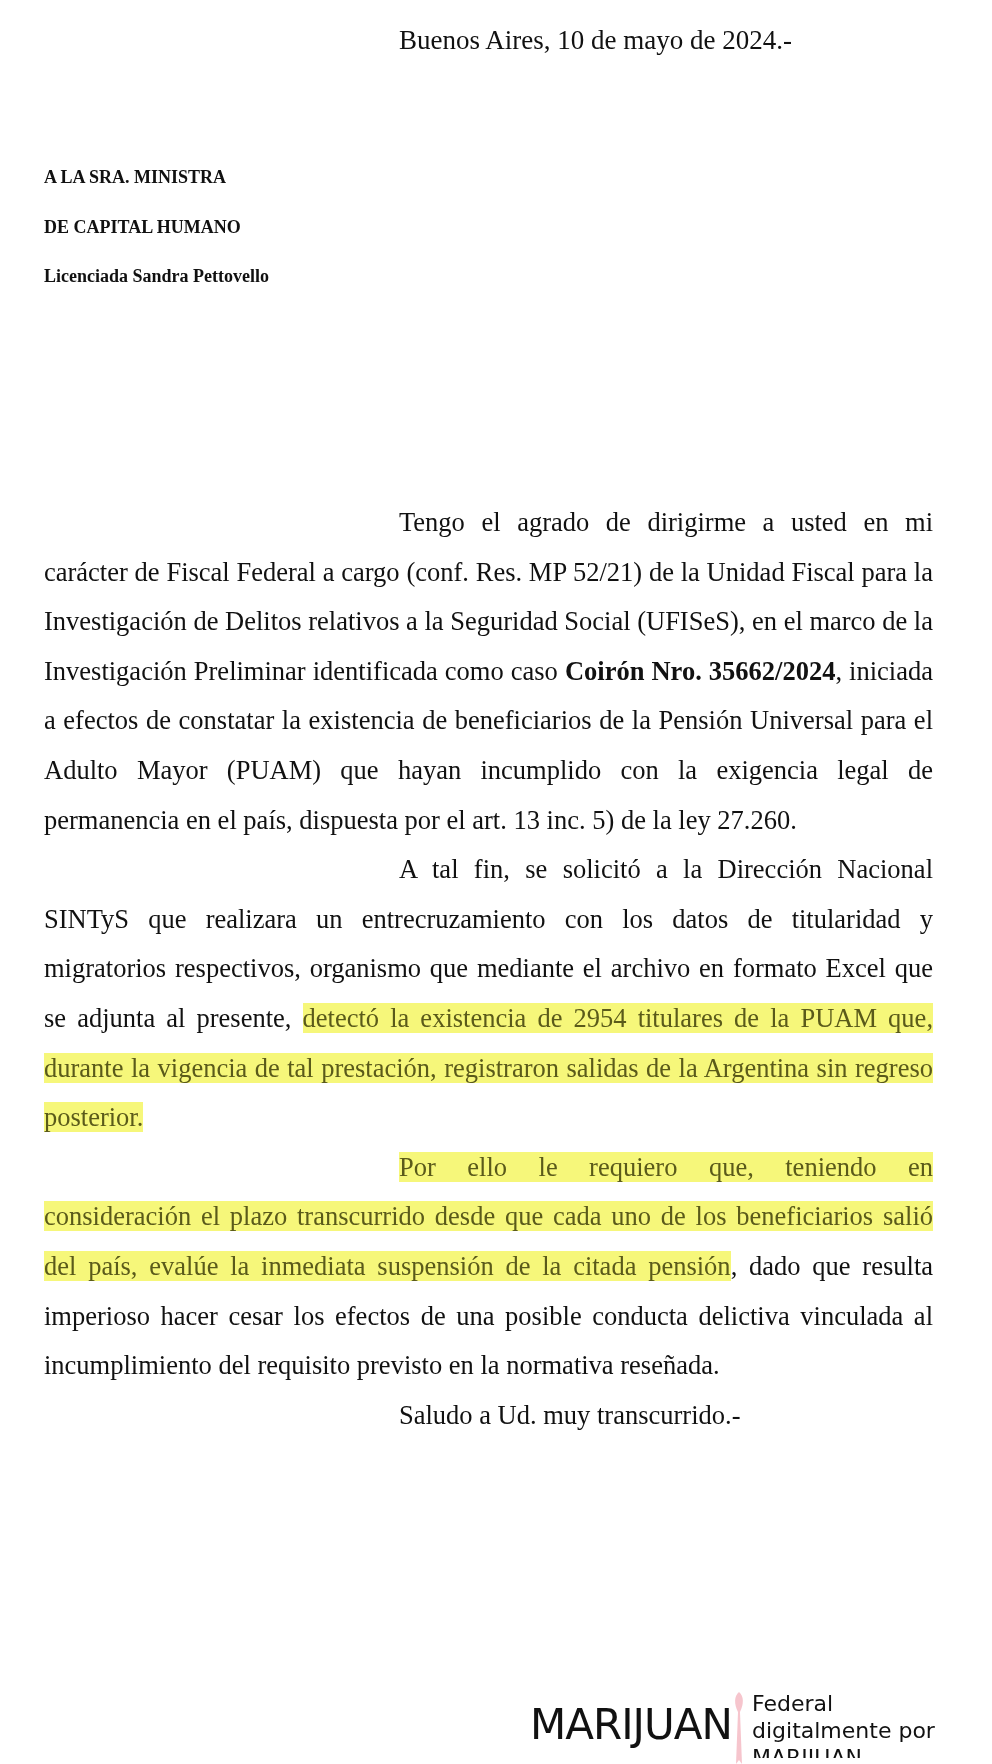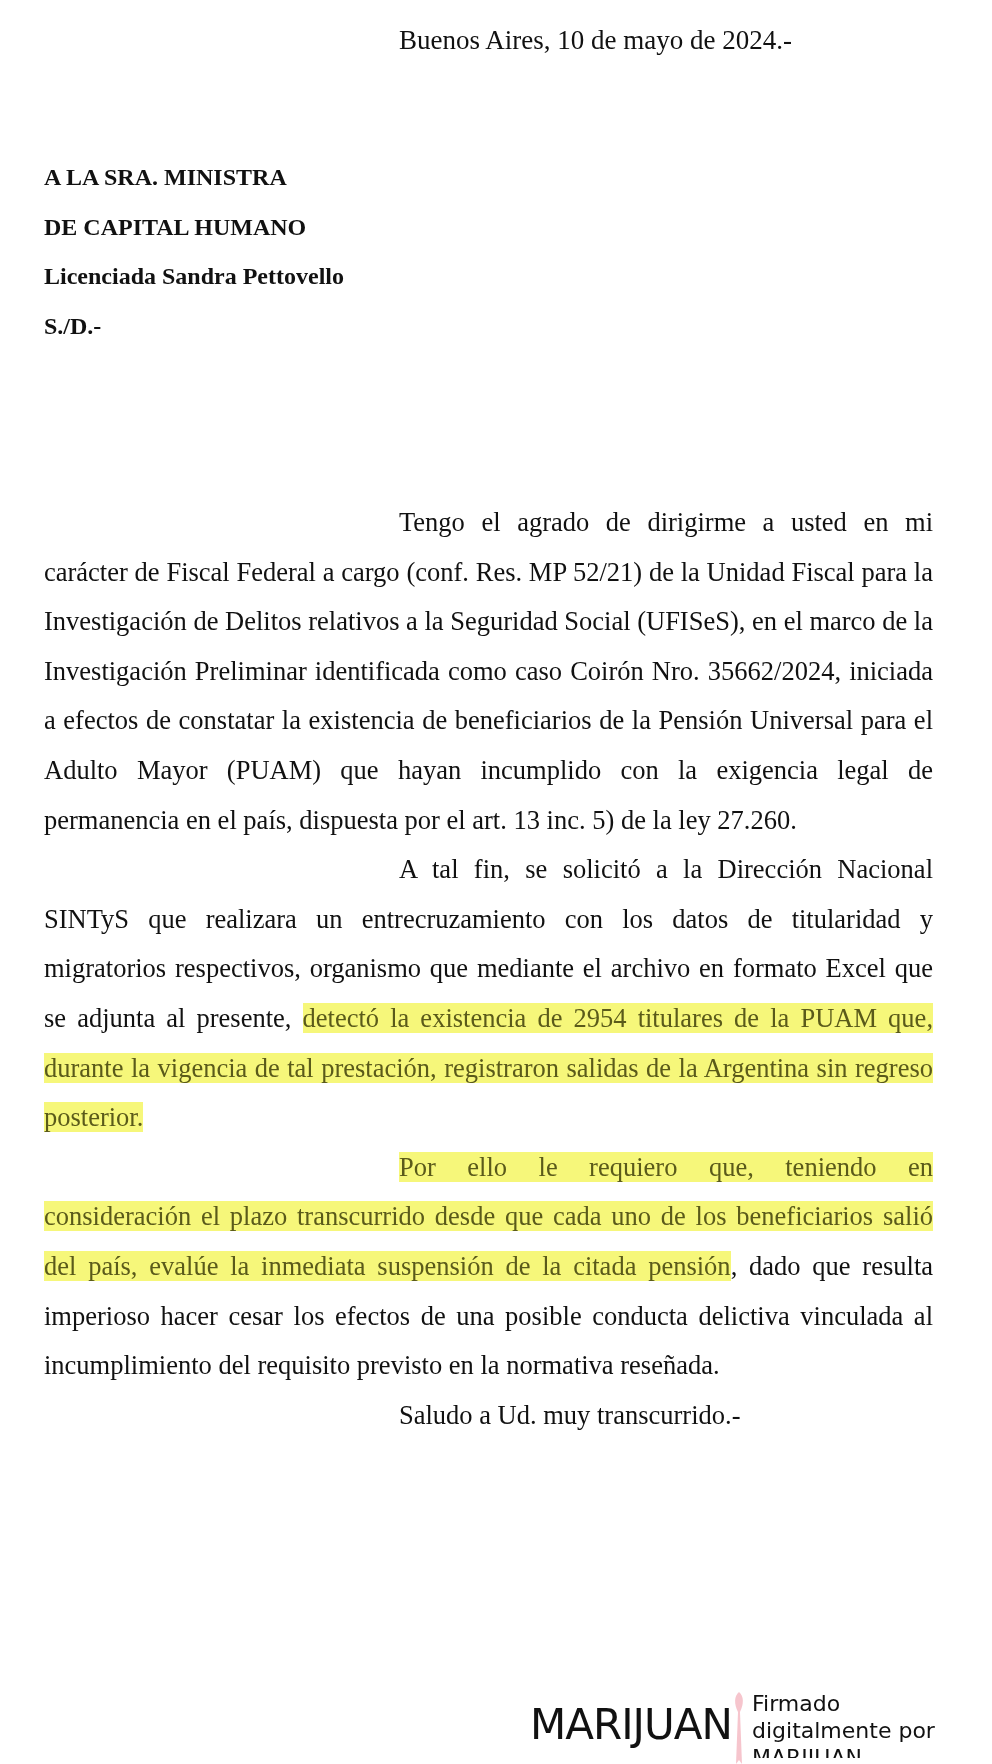--- a/index.html
+++ b/index.html
@@ -8,31 +8,31 @@
     font-family: "Liberation Serif", "DejaVu Serif", serif;
     color: #111111;
   }
   .page { position: absolute; left: 0; top: 0; width: 992px; height: 1524px; }
   .date {
     position: absolute; left: 399px; top: 20px;
     font-size: 27px; line-height: 40px; white-space: nowrap;
   }
   .address {
     position: absolute; left: 44px; top: 153px;
-    font-size: 24px; font-weight: bold; line-height: 49.5px;
+    font-size: 18px; font-weight: bold; line-height: 49.5px;
   }
   .address div { white-space: nowrap; }
   .body-text {
     position: absolute; left: 44px; top: 498px; width: 889px;
     font-size: 26.5px; line-height: 49.6px; text-align: justify;
   }
   .body-text p { margin: 0; text-indent: 355px; }
   .body-text p.last-line-left { text-align-last: left; }
   .hl { background: #f6f77a; color: #5a5a1a; }
-  .bold { font-weight: normal; color: #111; }
+  .bold { font-weight: bold; color: #111; }
   .closing { text-align-last: left; }
   .signature {
     position: absolute; left: 530px; top: 1690px; width: 462px; height: 74px;
   }
   .sig-name {
     position: absolute; left: 0; top: 10px;
     font-family: "DejaVu Sans", sans-serif; font-size: 42px; letter-spacing: -1px;
     color: #111; white-space: nowrap;
   }
   .sig-ribbon {
@@ -49,39 +49,38 @@
 <body>
 
 <div class="page">
 
   <div class="date">Buenos Aires, 10 de mayo de 2024.-</div>
 
   <div class="address">
     <div>A LA SRA. MINISTRA</div>
     <div>DE CAPITAL HUMANO</div>
     <div>Licenciada Sandra Pettovello</div>
-    <div>S./D.-</div>
   </div>
 
   <div class="body-text">
     <p class="last-line-left"><span>Tengo el agrado de dirigirme a usted en mi carácter de Fiscal Federal a cargo (conf. Res. MP 52/21) de la Unidad Fiscal para la Investigación de Delitos relativos a la Seguridad Social (UFISeS), en el marco de la Investigación Preliminar identificada como caso </span><span class="bold">Coirón Nro. 35662/2024</span><span>, iniciada a efectos de constatar la existencia de beneficiarios de la Pensión Universal para el Adulto Mayor (PUAM) que hayan incumplido con la exigencia legal de permanencia en el país, dispuesta por el art. 13 inc. 5) de la ley 27.260.</span></p>
 
     <p class="last-line-left"><span>A tal fin, se solicitó a la Dirección Nacional SINTyS que realizara un entrecruzamiento con los datos de titularidad y migratorios respectivos, organismo que mediante el archivo en formato Excel que se adjunta al presente, </span><span class="hl">detectó la existencia de 2954 titulares de la PUAM que, durante la vigencia de tal prestación, registraron salidas de la Argentina sin regreso posterior.</span></p>
 
     <p class="last-line-left"><span class="hl">Por ello le requiero que, teniendo en consideración el plazo transcurrido desde que cada uno de los beneficiarios salió del país, evalúe la inmediata suspensión de la citada pensión</span><span>, dado que resulta imperioso hacer cesar los efectos de una posible conducta delictiva vinculada al incumplimiento del requisito previsto en la normativa reseñada.</span></p>
 
 
     <p class="closing"><span>Saludo a Ud. muy transcurrido.-</span></p>
   </div>
 
   <div class="signature">
     <div class="sig-name">MARIJUAN</div>
     <svg class="sig-ribbon" viewBox="0 0 14 74">
       <path d="M7 2 C2 6 2 14 6 22 L4 74 L7 70 L10 74 L8 22 C12 14 12 6 7 2 Z" fill="#f4b6c0" opacity="0.8"></path>
     </svg>
     <div class="sig-caption">
-      <div>Firmado</div>
+      <div>Federal</div>
       <div>digitalmente por</div>
       <div class="cut">MARIJUAN</div>
     </div>
   </div>
 
 </div>
 
 </body></html>

